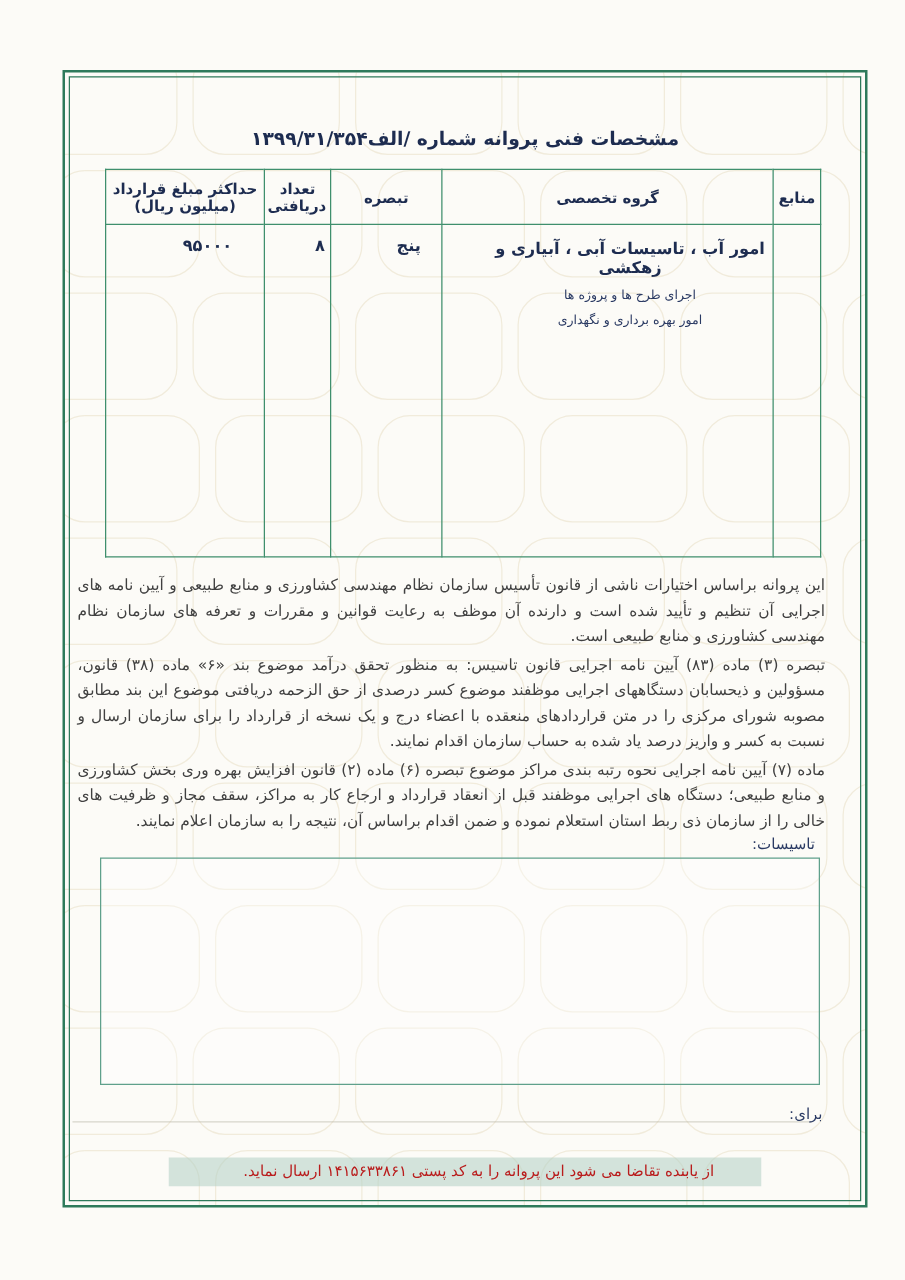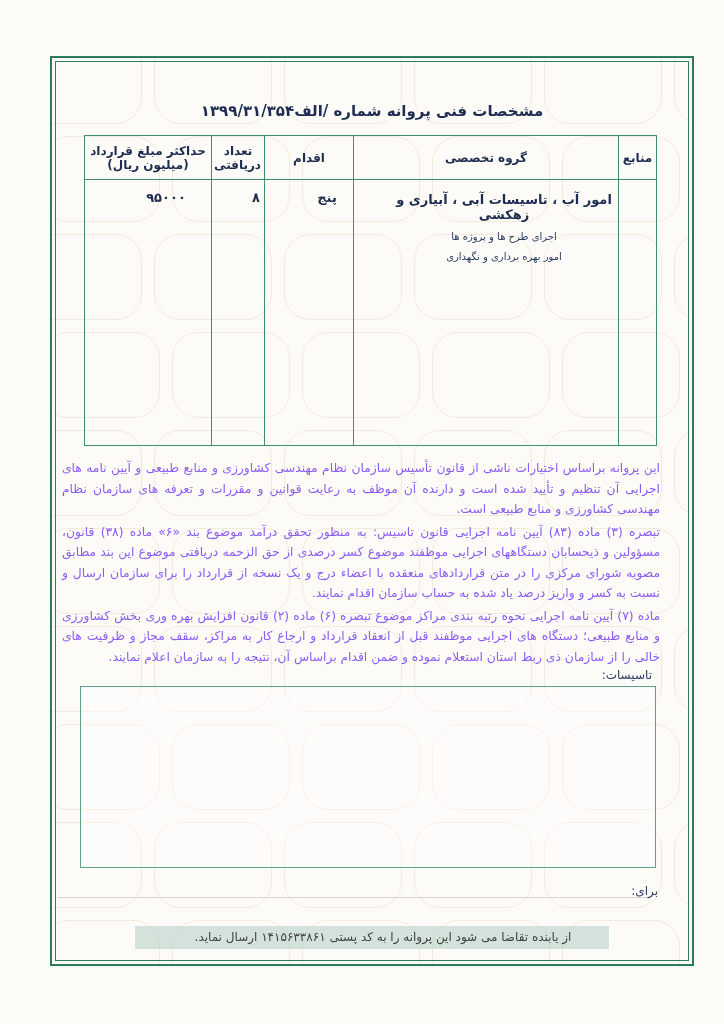--- a/index.html
+++ b/index.html
@@ -61,21 +61,21 @@
   .col-payeh   { width: 89px; }
   .col-count   { width: 53px; }
   .col-amount  { width: 127px; }
   .group-main { display: block; font-size: 13px; font-weight: bold; margin-top: 2px; }
   .group-sub  { display: block; font-size: 10px; margin-top: 9px; color: #2a3a63; }
   .cell-val   { font-size: 13px; font-weight: bold; }
   
   .legal {
     position: absolute; left: 62px; top: 458px; width: 598px;
     direction: rtl; text-align: justify;
-    font-size: 12.3px; line-height: 20.5px; color: #8b5cf6;
+    font-size: 12.3px; line-height: 20.5px; color: #404040;
   }
   .legal p { margin-bottom: 2px; }
   
   .notes-label {
     position: absolute; right: 72px; top: 668px;
     direction: rtl; font-size: 12px; color: #2a3a63;
   }
   .notes-box {
     position: absolute; left: 80px; top: 686px;
     width: 576px; height: 182px;
@@ -94,21 +94,21 @@
   
   .finder-wrap {
     position: absolute; left: 50px; top: 926px; width: 644px;
     text-align: center;
   }
   .finder-notice {
     display: inline-block;
     direction: rtl;
     background: rgba(176, 208, 196, 0.55);
     padding: 4px 38px 5px 60px;
-    font-size: 12px; color: #404040;
+    font-size: 12px; color: #b91c1c;
   }
 </style>
 </head>
 <body>
 
 <div class="page">
 
   <div class="watermark" id="wm">
       <div class="wm-cell" style="left: -28px; top: -20px;"></div>
       <div class="wm-cell" style="left: 102px; top: -20px;"></div>
@@ -178,21 +178,21 @@
       <col class="col-radif">
         <col class="col-group">
         <col class="col-payeh">
       <col class="col-count">
         <col class="col-amount">
     </colgroup>
     <thead>
       <tr>
         <th>منابع</th>
         <th>گروه تخصصی</th>
-        <th>اقدام</th>
+        <th>تبصره</th>
         <th>تعداد دریافتی</th>
         <th>حداکثر مبلغ قرارداد (میلیون ریال)</th>
       </tr>
     </thead>
     <tbody>
       <tr>
         <td></td>
         <td>
           <span class="group-main">امور آب ، تاسیسات آبی ، آبیاری و زهکشی</span>
           <span class="group-sub">اجرای طرح ها و پروژه ها</span>

